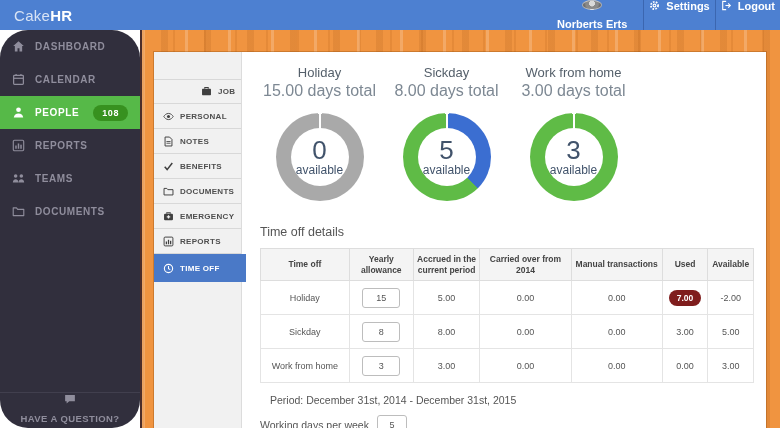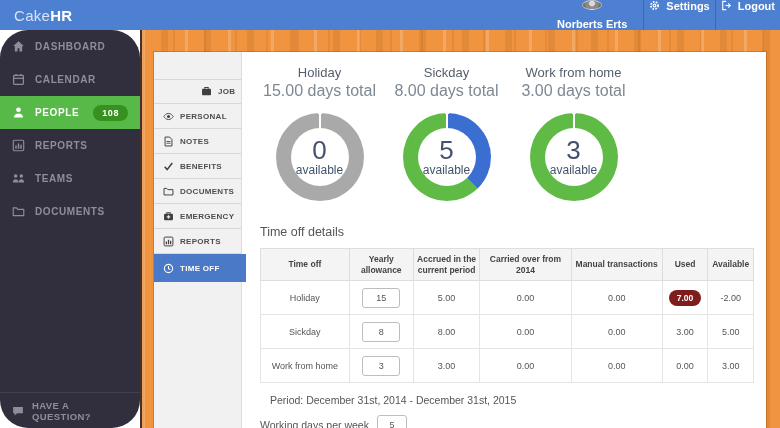--- a/index.html
+++ b/index.html
@@ -43,21 +43,21 @@
   .side-item .icon { color:#8f8d9c; }
   .side-item.active { background:#56b948; color:#fff; }
   .side-item.active .icon { color:#fff; }
   .side-badge {
     margin-left:auto; background:#37911f; color:#fff; font-size:9px; font-weight:700;
     padding:3px 9px; border-radius:10px;
   }
   .side-footer {
     position:absolute; left:0; right:0; bottom:0; height:36px;
     border-top:1px solid #413f4e; display:flex; align-items:center; gap:8px;
-    padding:0 12px; color:#8f8d9c; font-size:9.5px; font-weight:700; letter-spacing:.4px; cursor:pointer;
+    padding:0 12px; color:#8f8d9c; font-size:9.5px; font-weight:700; letter-spacing:.4px; cursor:pointer;flex-direction:column;
   }
 
   
   .main {
     position:absolute; left:140px; top:30px; right:0; bottom:0;
     padding:22px 14px 0 12px;
     border-left:2px solid #4c2d29;
     background:
       repeating-linear-gradient(90deg, rgba(255,255,255,.20) 0 3px, rgba(255,255,255,0) 3px 19px,
          rgba(130,60,5,.12) 19px 26px, rgba(255,255,255,0) 26px 43px),

